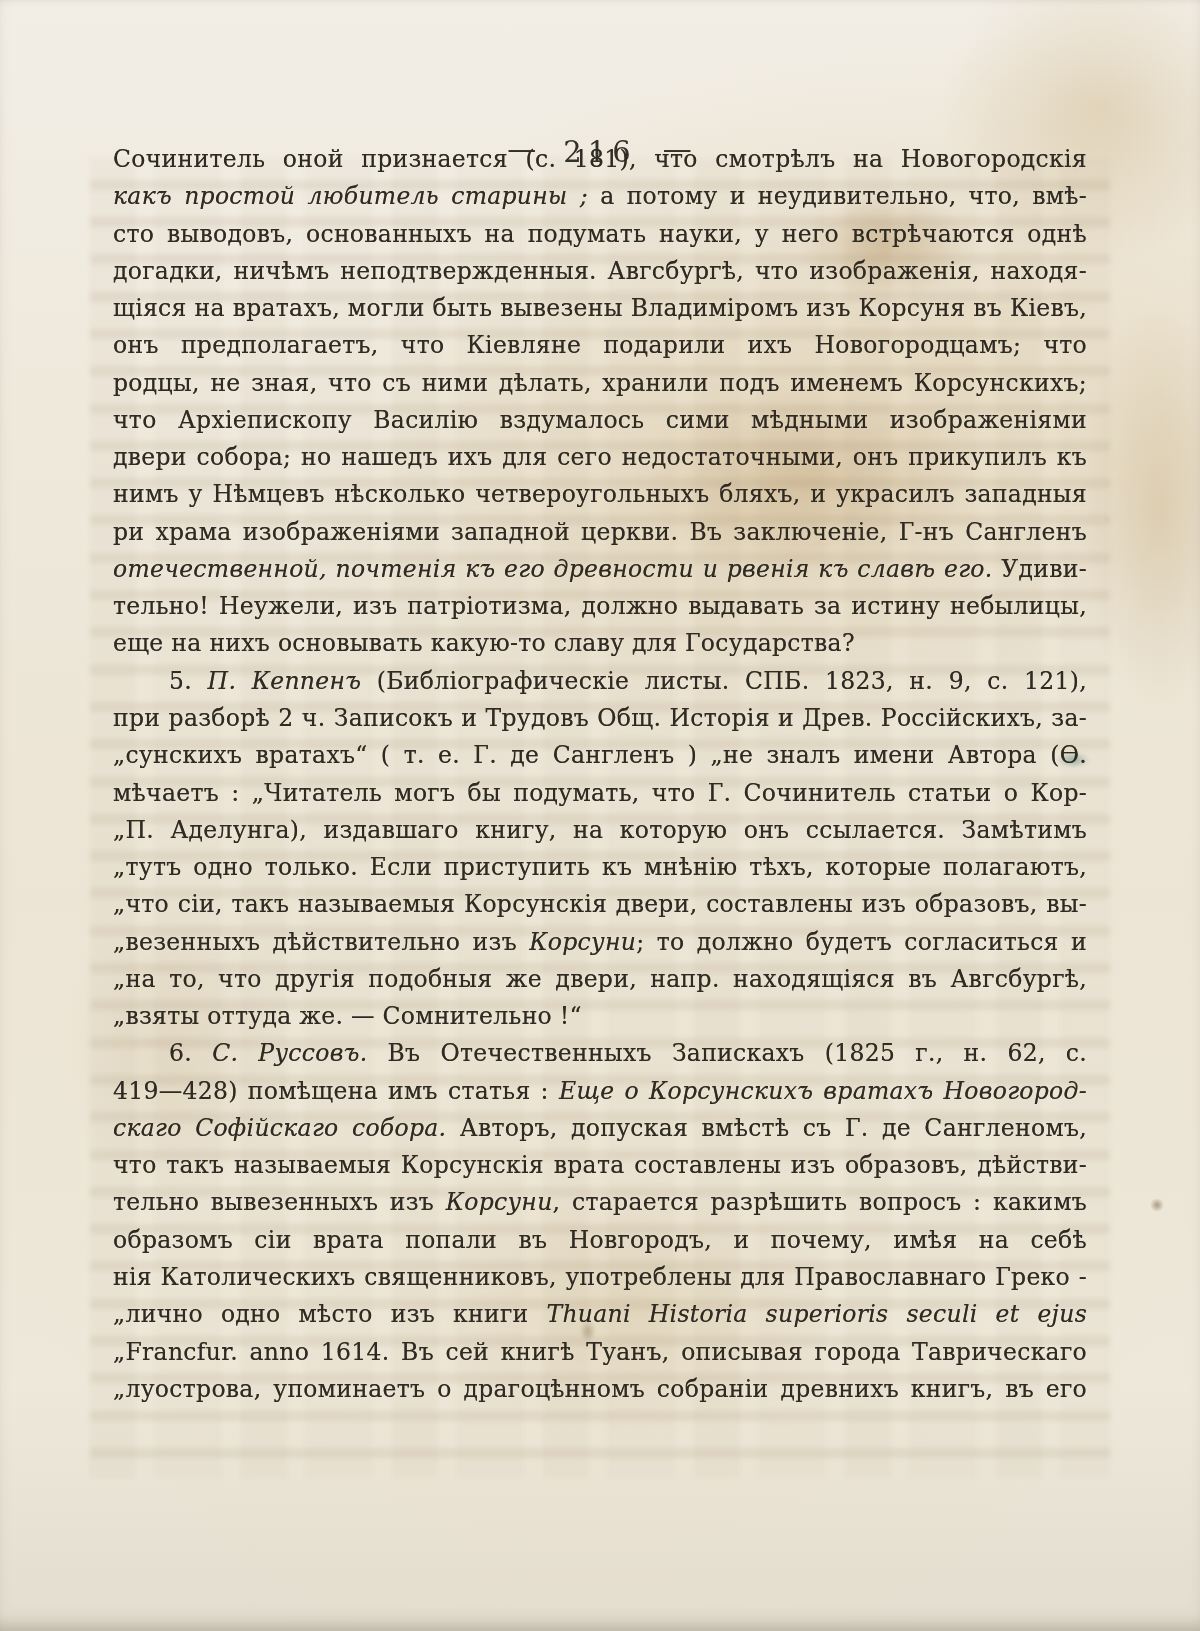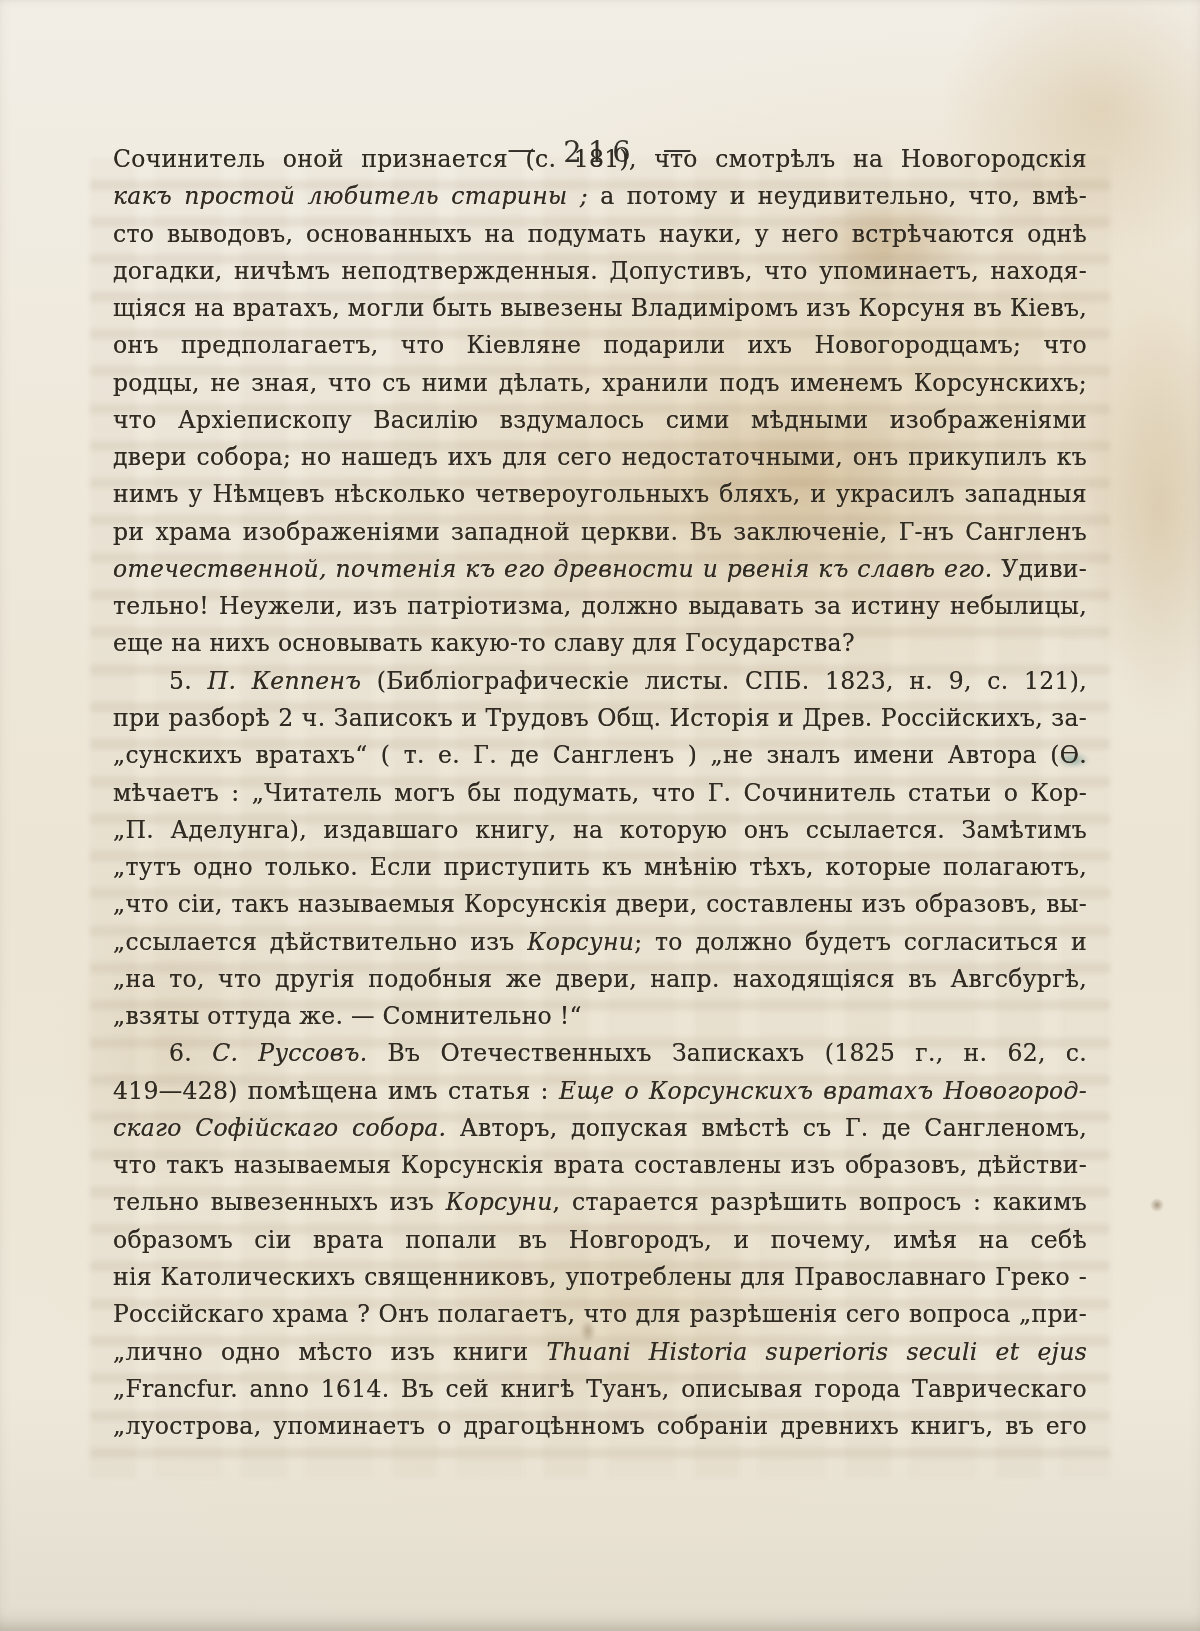--- a/index.html
+++ b/index.html
@@ -83,46 +83,45 @@
   <div class="stain s9"></div>
 
   <div class="header">
     <span class="dash">—</span><span class="num">216</span><span class="dash">—</span>
   </div>
 
   <div class="text-block">
       <div class="line"><span class="ro">Сочинитель оной признается (с. 181), что смотрѣлъ на Новогородскія врата</span></div>
       <div class="line"><span class="it">какъ простой любитель старины ;</span><span class="ro"> а потому и неудивительно, что, вмѣ-</span></div>
       <div class="line"><span class="ro">сто выводовъ, основанныхъ на подумать науки, у него встрѣчаются однѣ</span></div>
-      <div class="line"><span class="ro">догадки, ничѣмъ неподтвержденныя. Допустивъ, что упоминаетъ, находя-</span></div>
+      <div class="line"><span class="ro">догадки, ничѣмъ неподтвержденныя. Авгсбургѣ, что изображенія, находя-</span></div>
       <div class="line"><span class="ro">щіяся на вратахъ, могли быть вывезены Владиміромъ изъ Корсуня въ Кіевъ,</span></div>
       <div class="line"><span class="ro">онъ предполагаетъ, что Кіевляне подарили ихъ Новогородцамъ; что Нового-</span></div>
       <div class="line"><span class="ro">родцы, не зная, что съ ними дѣлать, хранили подъ именемъ Корсунскихъ;</span></div>
       <div class="line"><span class="ro">что Архіепископу Василію вздумалось сими мѣдными изображеніями обложить</span></div>
       <div class="line"><span class="ro">двери собора; но нашедъ ихъ для сего недостаточными, онъ прикупилъ къ</span></div>
       <div class="line"><span class="ro">нимъ у Нѣмцевъ нѣсколько четвероугольныхъ бляхъ, и украсилъ западныя две-</span></div>
       <div class="line"><span class="ro">ри храма изображеніями западной церкви. Въ заключеніе, Г-нъ Сангленъ</span></div>
       <div class="line"><span class="it">отечественной, почтенія къ его древности и рвенія къ славѣ его.</span><span class="ro"> Удиви-</span></div>
       <div class="line"><span class="ro">тельно! Неужели, изъ патріотизма, должно выдавать за истину небылицы, и</span></div>
       <div class="line para-end"><span class="ro">еще на нихъ основывать какую-то славу для Государства?</span></div>
       <div class="line indent"><span class="ro">5. </span><span class="it">П. Кеппенъ</span><span class="ro"> (Библіографическіе листы. СПБ. 1823, н. 9, с. 121),</span></div>
       <div class="line"><span class="ro">при разборѣ 2 ч. Записокъ и Трудовъ Общ. Исторія и Древ. Россійскихъ, за-</span></div>
       <div class="line"><span class="ro">„сунскихъ вратахъ“ ( т. е. Г. де Сангленъ ) „не зналъ имени Автора (Ѳ.</span></div>
       <div class="line"><span class="ro">мѣчаетъ : „Читатель могъ бы подумать, что Г. Сочинитель статьи о Кор-</span></div>
       <div class="line"><span class="ro">„П. Аделунга), издавшаго книгу, на которую онъ ссылается. Замѣтимъ</span></div>
       <div class="line"><span class="ro">„тутъ одно только. Если приступить къ мнѣнію тѣхъ, которые полагаютъ,</span></div>
       <div class="line"><span class="ro">„что сіи, такъ называемыя Корсунскія двери, составлены изъ образовъ, вы-</span></div>
-      <div class="line"><span class="ro">„ссылается дѣйствительно изъ </span><span class="it">Корсуни</span><span class="ro">; то должно будетъ согласиться и</span></div>
+      <div class="line"><span class="ro">„везенныхъ дѣйствительно изъ </span><span class="it">Корсуни</span><span class="ro">; то должно будетъ согласиться и</span></div>
       <div class="line"><span class="ro">„на то, что другія подобныя же двери, напр. находящіяся въ Авгсбургѣ,</span></div>
       <div class="line para-end"><span class="ro">„взяты оттуда же. — Сомнительно !“</span></div>
       <div class="line indent"><span class="ro">6. </span><span class="it">С. Руссовъ.</span><span class="ro"> Въ Отечественныхъ Запискахъ (1825 г., н. 62, с.</span></div>
       <div class="line"><span class="ro">419—428) помѣщена имъ статья : </span><span class="it">Еще о Корсунскихъ вратахъ Новогород-</span></div>
       <div class="line"><span class="it">скаго Софійскаго собора.</span><span class="ro"> Авторъ, допуская вмѣстѣ съ Г. де Сангленомъ,</span></div>
       <div class="line"><span class="ro">что такъ называемыя Корсунскія врата составлены изъ образовъ, дѣйстви-</span></div>
       <div class="line"><span class="ro">тельно вывезенныхъ изъ </span><span class="it">Корсуни</span><span class="ro">, старается разрѣшить вопросъ : какимъ</span></div>
       <div class="line"><span class="ro">образомъ сіи врата попали въ Новгородъ, и почему, имѣя на себѣ изображе-</span></div>
       <div class="line"><span class="ro">нія Католическихъ священниковъ, употреблены для Православнаго Греко -</span></div>
-      <div class="line"><span class="ro">Россійскаго храма ? Онъ полагаетъ, что для разрѣшенія сего вопроса „при-</span></div>
       <div class="line"><span class="ro">„лично одно мѣсто изъ книги </span><span class="it">Thuani Historia superioris seculi et ejus temporis.</span></div>
       <div class="line"><span class="ro">„Francfur. anno 1614.</span><span class="ro"> Въ сей книгѣ Туанъ, описывая города Таврическаго по-</span></div>
       <div class="line"><span class="ro">„луострова, упоминаетъ о драгоцѣнномъ собраніи древнихъ книгъ, въ его еще</span></div>
     </div>
 </div>
 
 </body></html>

